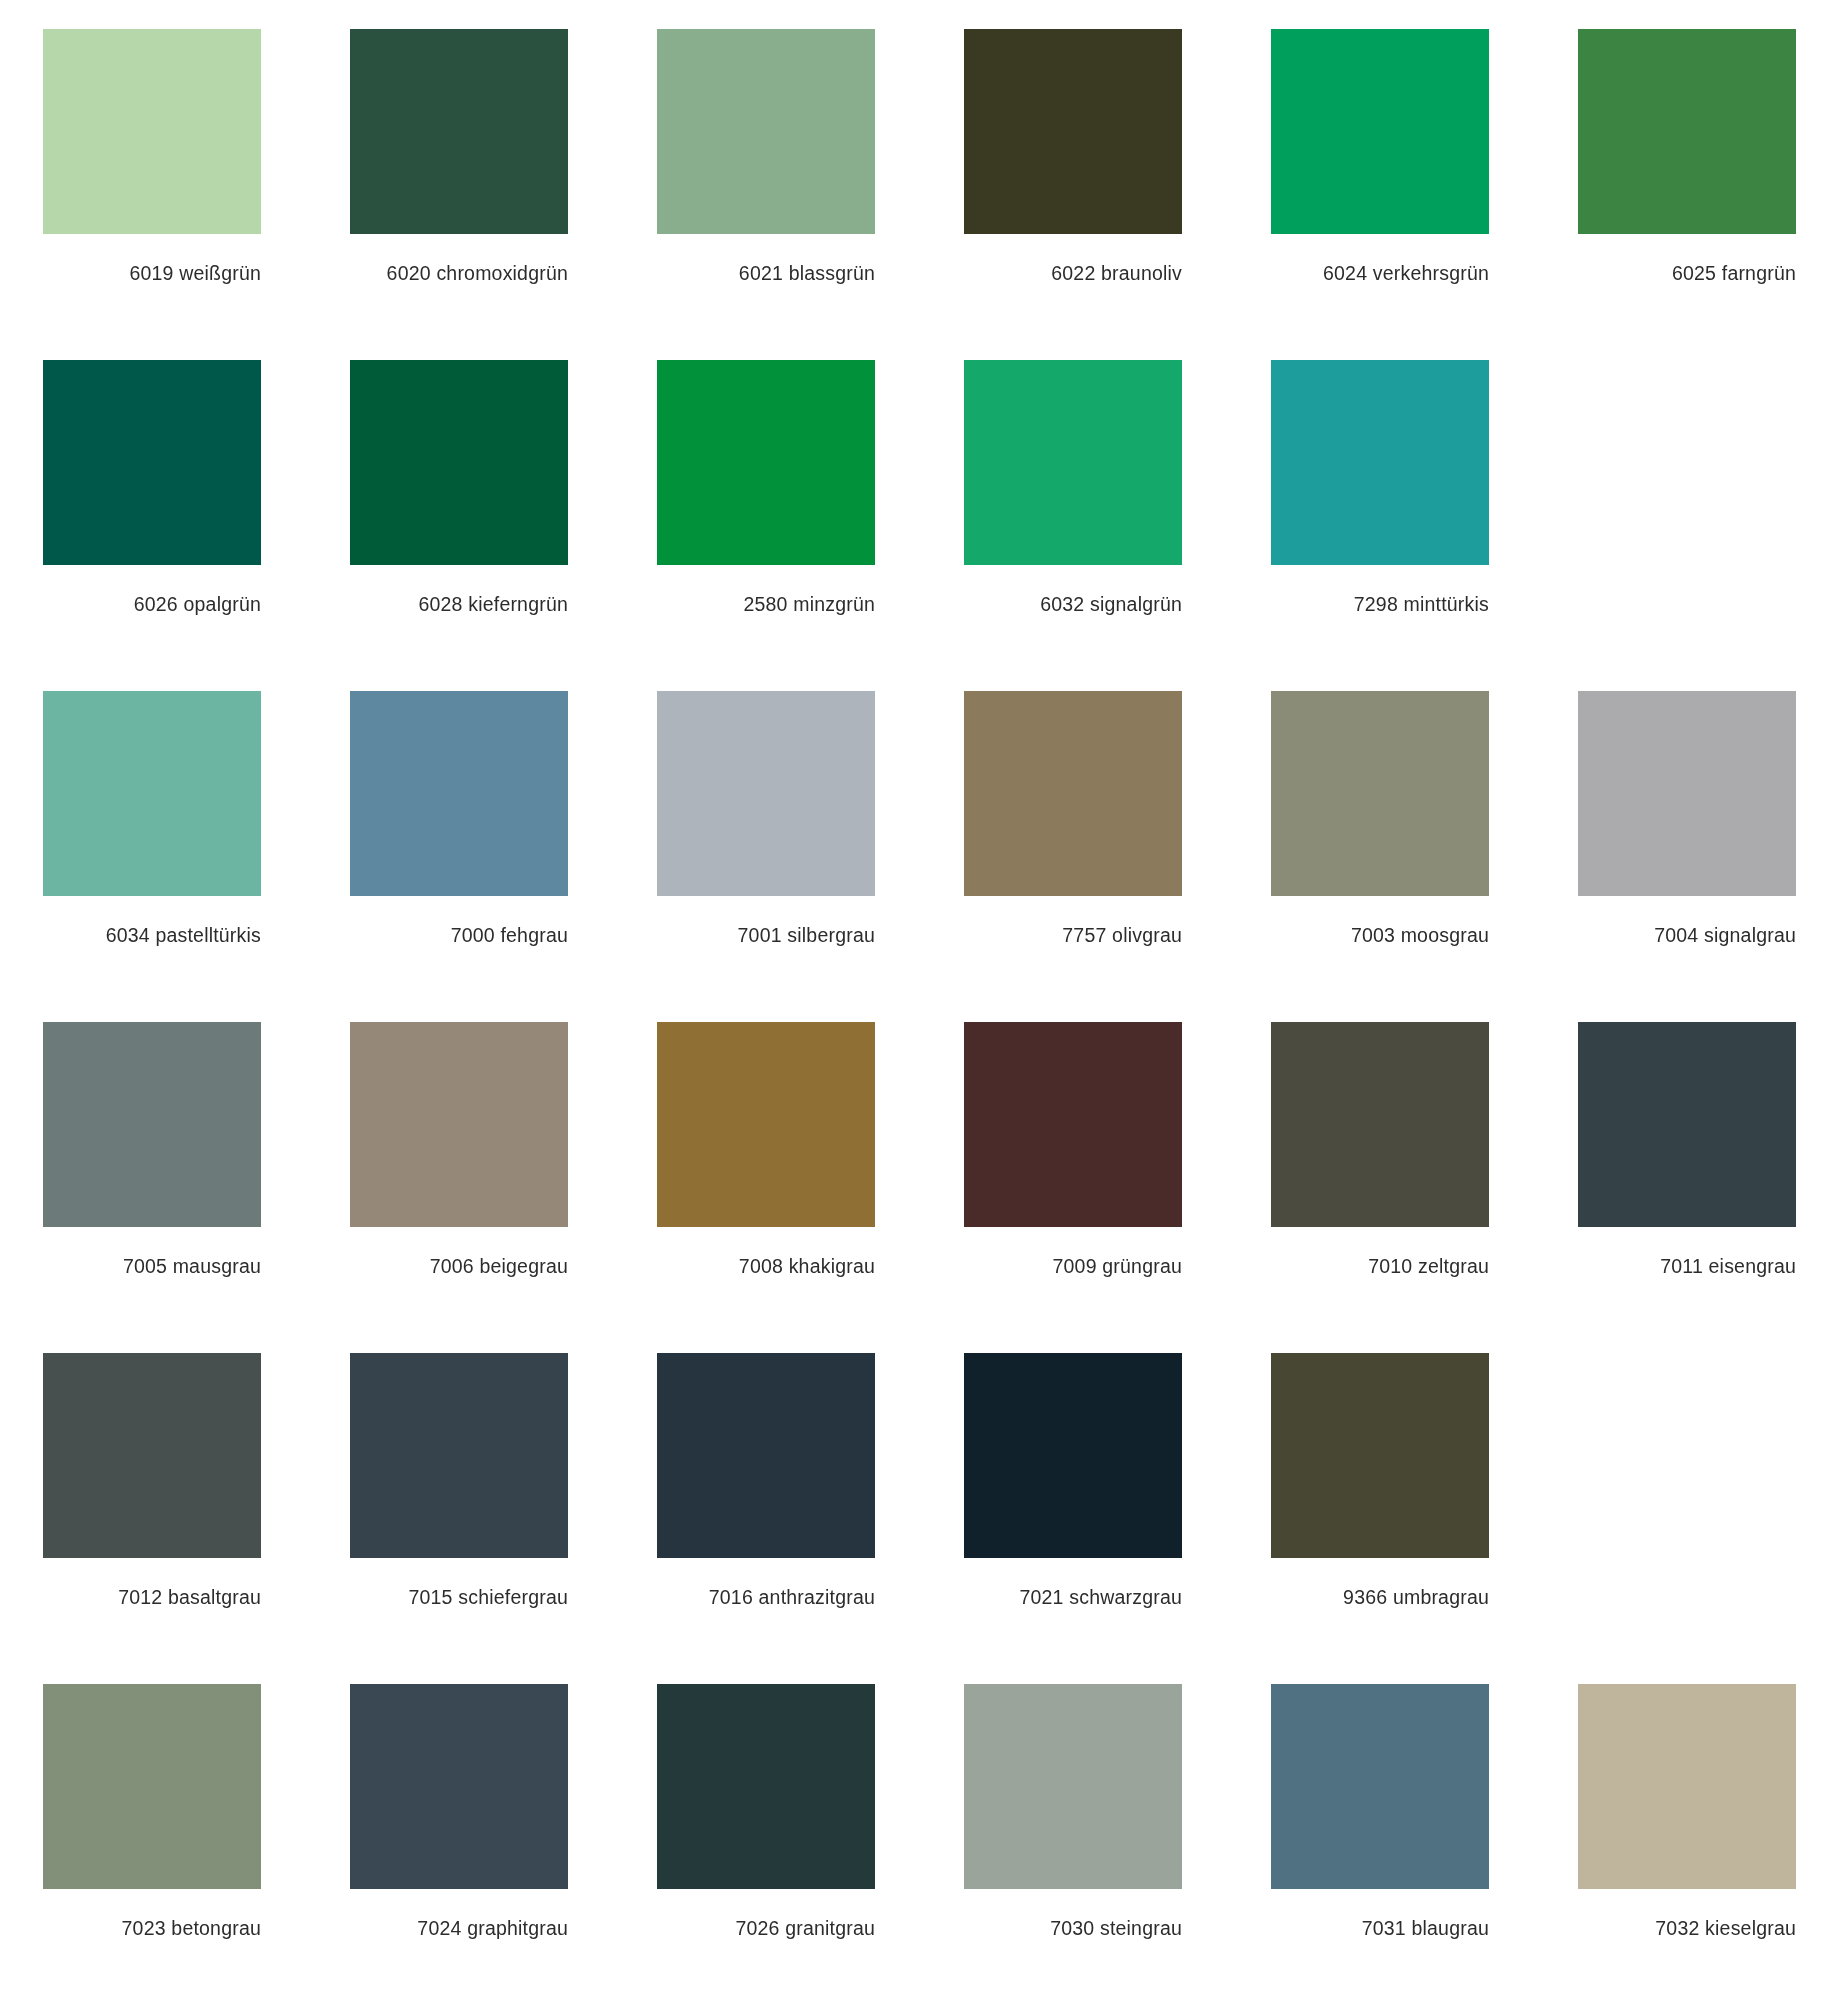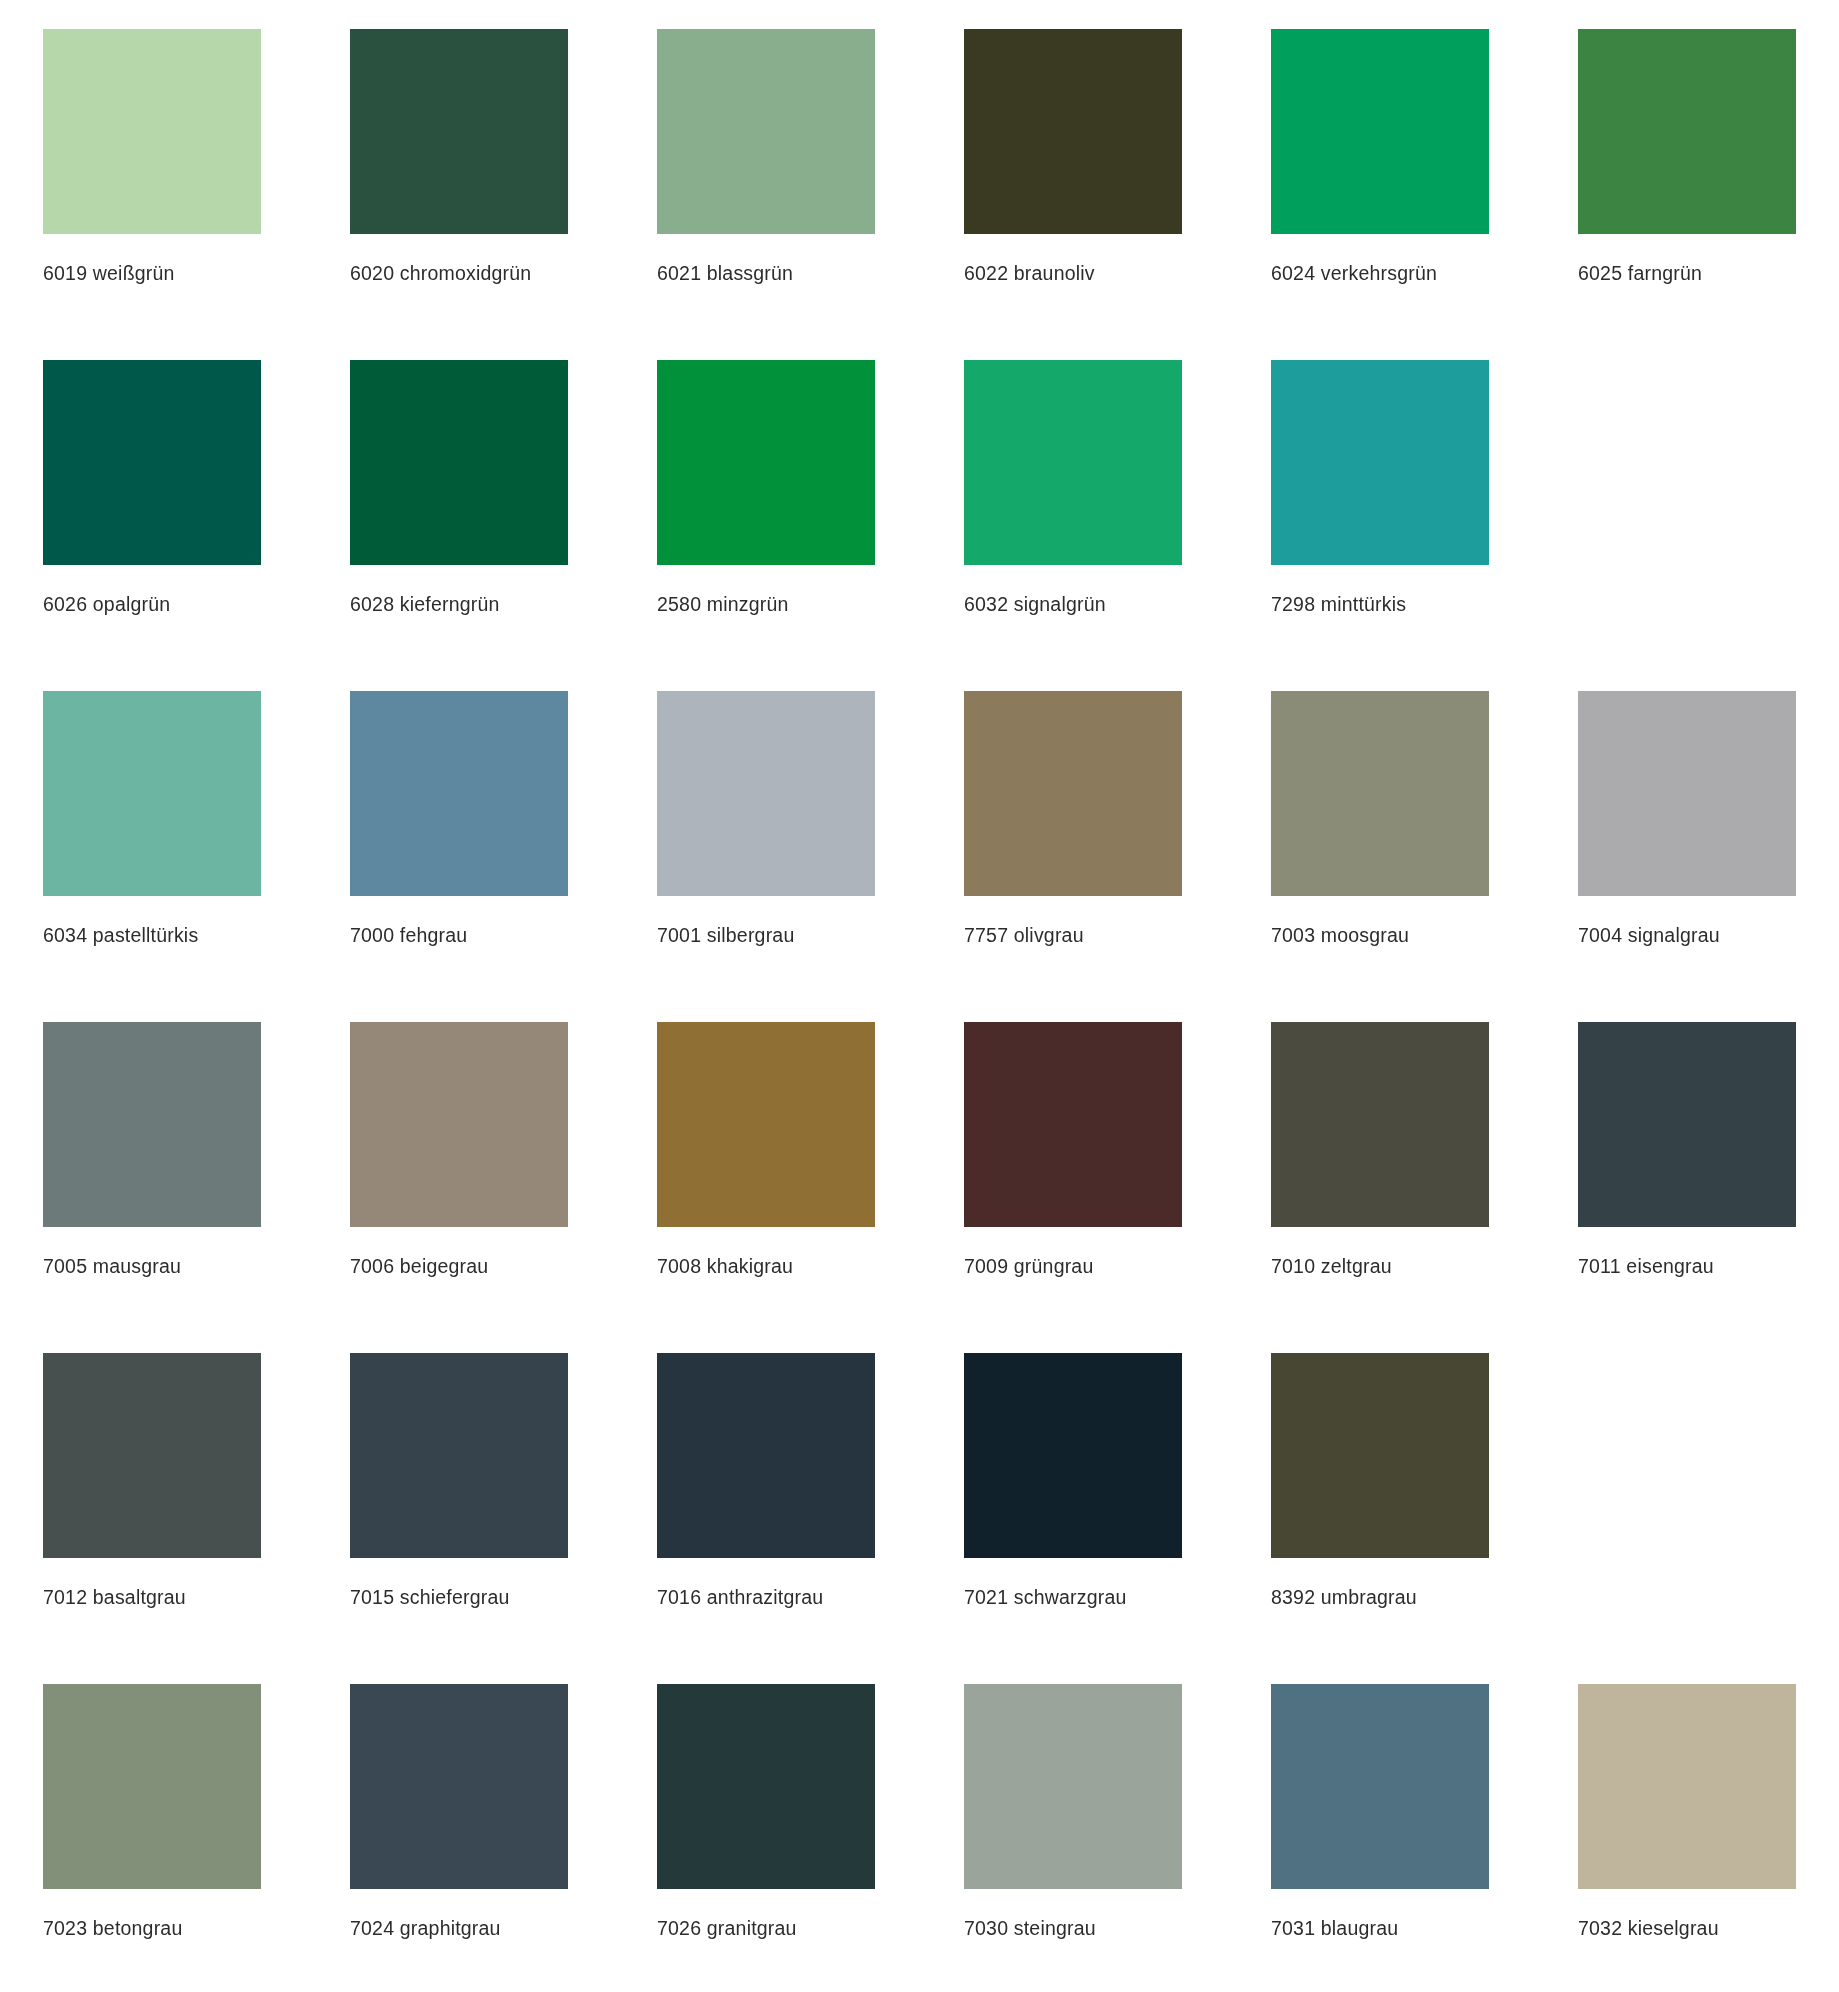--- a/index.html
+++ b/index.html
@@ -20,20 +20,21 @@
     position: relative;
     width: 1840px;
     height: 1992px;
     padding: 29px 0 0 0;
   }
 
   .swatch-row {
     display: flex;
     width: 1784px;
     height: 331px;
+    text-align: right;
   }
 
   .swatch-cell {
     width: 307px;
     flex: 0 0 307px;
     display: flex;
     flex-direction: column;
     align-items: flex-start;
   }
 
@@ -231,21 +232,21 @@
       </div>
       <div class="swatch-cell">
         <div class="inner">
           <div class="swatch-chip" style="background-color: rgb(16, 33, 43);"></div>
           <span class="swatch-label">7021 schwarzgrau</span>
         </div>
       </div>
       <div class="swatch-cell">
         <div class="inner">
           <div class="swatch-chip" style="background-color: rgb(71, 71, 52);"></div>
-          <span class="swatch-label">8392 umbragrau</span>
+          <span class="swatch-label">9366 umbragrau</span>
         </div>
       </div>
     </div>
     <div class="swatch-row">
       <div class="swatch-cell">
         <div class="inner">
           <div class="swatch-chip" style="background-color: rgb(130, 144, 121);"></div>
           <span class="swatch-label">7023 betongrau</span>
         </div>
       </div>

